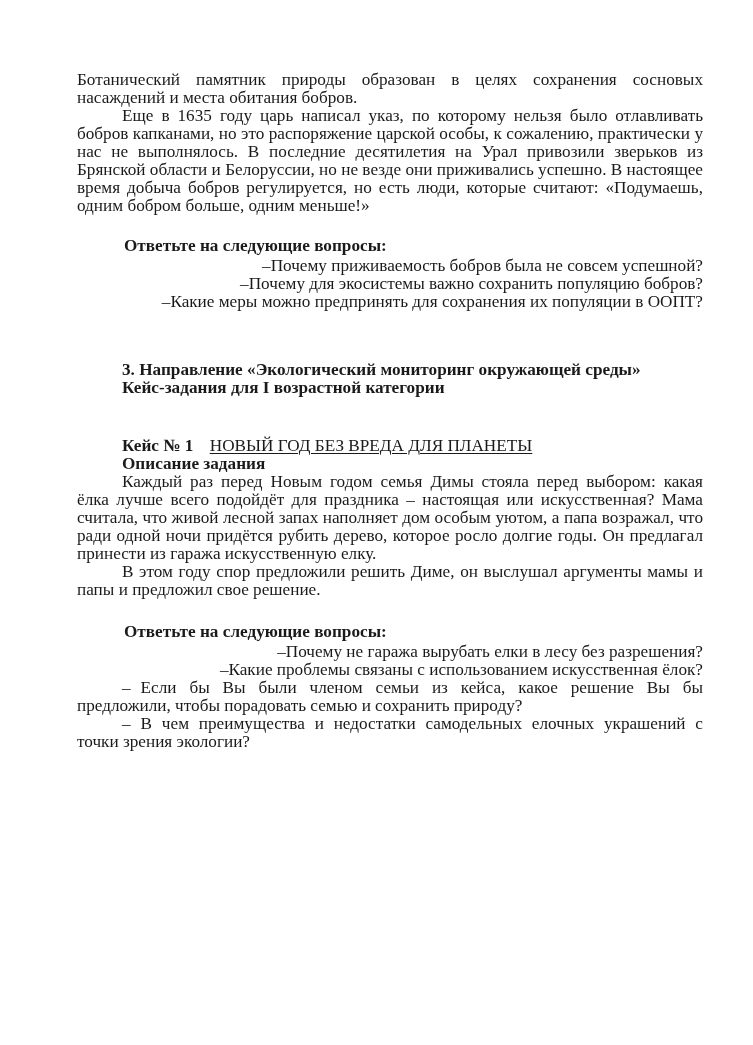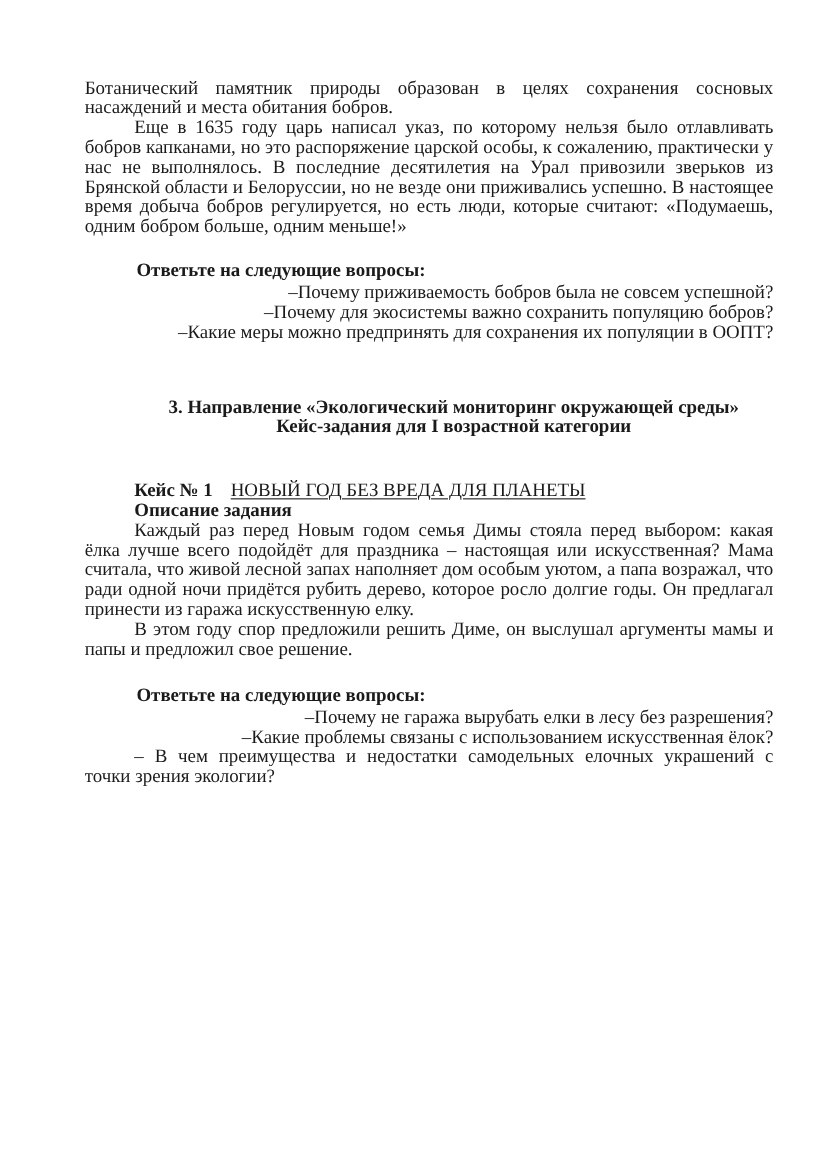--- a/index.html
+++ b/index.html
@@ -46,21 +46,20 @@
   }
   .q.long .dash {
     width: auto;
     margin-right: 10px;
   }
   .gap-1 { height: 20px; }
   .gap-2 { height: 50px; }
   .gap-3 { height: 40px; }
   .gap-4 { height: 22px; }
   .section-title {
-    text-align: center;
     font-weight: bold;
     margin: 0;
     padding-left: 45px;
   }
   .case-line {
     padding-left: 45px;
     font-weight: bold;
     margin: 0;
   }
   .case-line .case-name {
@@ -101,15 +100,16 @@
   <p class="case-line"><span>Кейс № 1</span> <span class="case-name">НОВЫЙ ГОД БЕЗ ВРЕДА ДЛЯ ПЛАНЕТЫ</span></p>
   <p class="desc-head">Описание задания</p>
   <p class="indent">Каждый раз перед Новым годом семья Димы стояла перед выбором: какая ёлка лучше всего подойдёт для праздника – настоящая или искусственная? Мама считала, что живой лесной запах наполняет дом особым уютом, а папа возражал, что ради одной ночи придётся рубить дерево, которое росло долгие годы. Он предлагал принести из гаража искусственную елку.</p>
   <p class="indent">В этом году спор предложили решить Диме, он выслушал аргументы мамы и папы и предложил свое решение.</p>
 
   <div class="gap-4"></div>
 
   <p class="qhead">Ответьте на следующие вопросы:</p>
   <p class="q short"><span class="dash">–</span><span>Почему не гаража вырубать елки в лесу без разрешения?</span></p>
   <p class="q short"><span class="dash">–</span><span>Какие проблемы связаны с использованием искусственная ёлок?</span></p>
+  <p class="q long"><span class="dash">–</span><span>Если бы Вы были членом семьи из кейса, какое решение Вы бы предложили, чтобы порадовать семью и сохранить природу?</span></p>
   <p class="q long"><span class="dash">–</span><span>В чем преимущества и недостатки самодельных елочных украшений с точки зрения экологии?</span></p>
 
 </div>
 
 </body></html>

